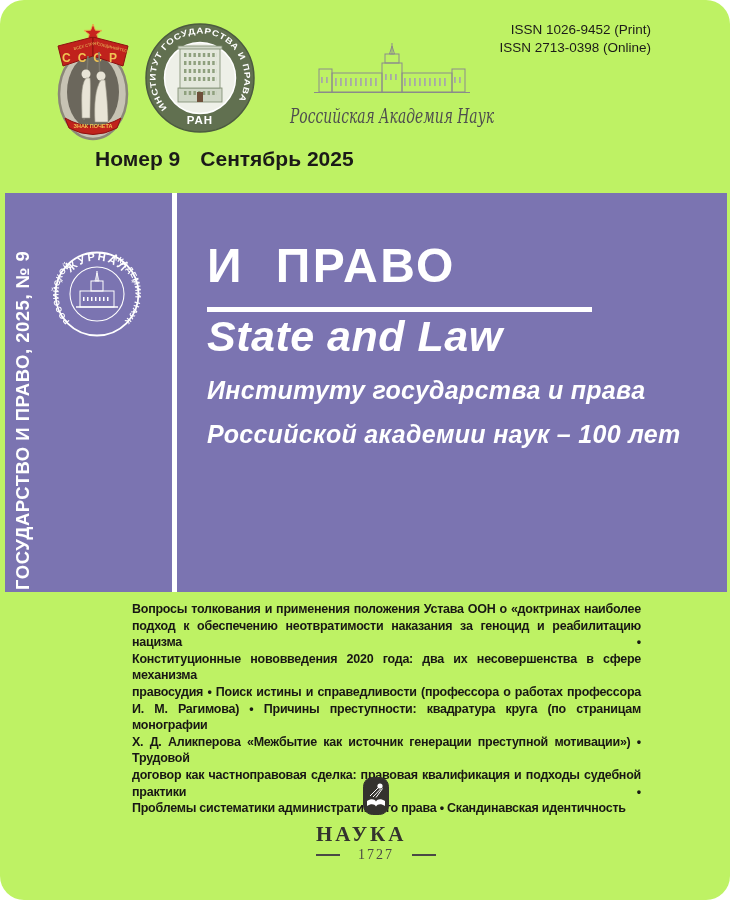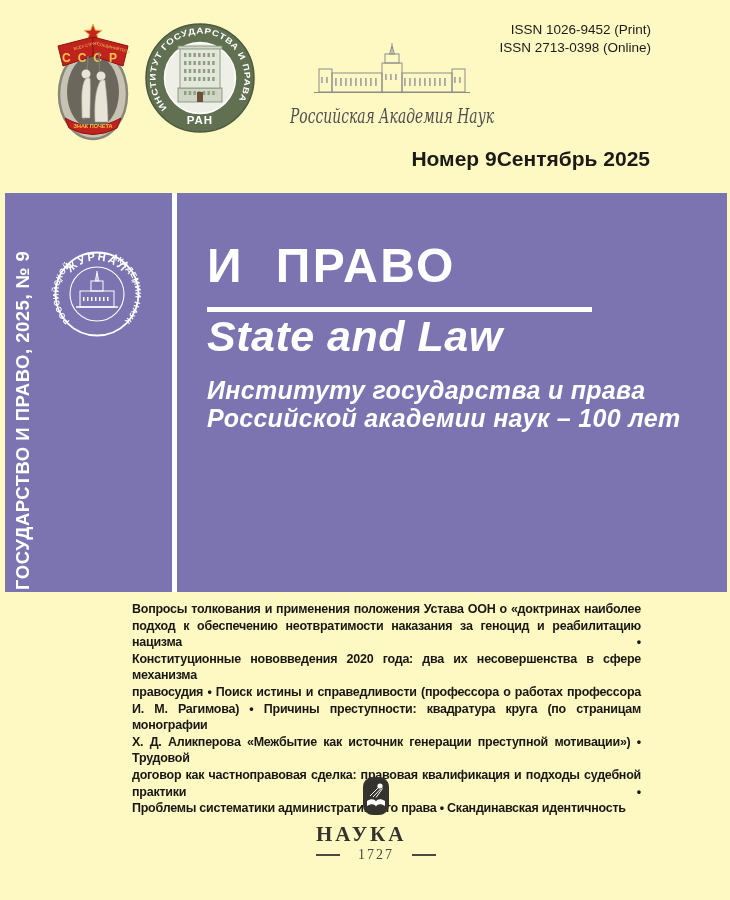--- a/index.html
+++ b/index.html
@@ -1,30 +1,30 @@
 <!DOCTYPE html>
 <html><head>
 <meta charset="utf-8">
 <style>
   html,body{margin:0;padding:0;background:#fff;}
-  .page{position:relative;width:730px;height:900px;background:#fef9c3;overflow:hidden;
-        font-family:"Liberation Sans",sans-serif;color:#1c1b19;}
+  .page{position:relative;width:730px;height:900px;background:#bef264;overflow:hidden;
+        font-family:"Liberation Sans",sans-serif;color:#1c1b19;border-radius:24px;}
 
   
   .issn{position:absolute;top:21px;right:79px;text-align:right;
         font-size:13.5px;line-height:18px;color:#1c1b19;}
 
   
   .order-badge{position:absolute;left:52px;top:20px;}
   .igp-emblem{position:absolute;left:144px;top:22px;}
   .ras-logo{position:absolute;left:286px;top:40px;}
 
   
   .issue-row{position:absolute;left:95px;right:80px;top:147px;display:flex;
-             justify-content:flex-end;font-weight:bold;font-size:21px;color:#1b1a18;}
+             justify-content:flex-start;font-weight:bold;font-size:21px;color:#1b1a18;gap:20px;}
 
   
   .cover{position:absolute;left:5px;top:193px;width:722px;height:399px;background:#7b74b1;}
   .spine{position:absolute;left:7px;top:397px;transform:rotate(-90deg);transform-origin:0 0;
          white-space:nowrap;color:#fff;font-weight:bold;font-size:18.5px;letter-spacing:0.5px;}
   .stamp{position:absolute;left:45px;top:54px;}
   .divider{position:absolute;left:167px;top:0;width:5px;height:100%;background:#ffffff;}
   .content{position:absolute;left:172px;top:0;right:0;bottom:0;padding:46px 0 0 30px;color:#fff;}
   .title{font-size:48px;line-height:54px;font-weight:bold;letter-spacing:2.5px;white-space:pre;}
   .rule{width:385px;height:5px;background:#fff;margin-top:14px;}
@@ -165,21 +165,21 @@
       </g>
     </svg>
 
     <div class="divider"></div>
 
     <div class="content">
       <div class="title">И  ПРАВО</div>
       <div class="rule"></div>
       <div class="title-en">State and Law</div>
       <div class="subtitle">Институту государства и права</div>
-      <div class="subtitle" style="margin-top:0;">Российской академии наук – 100 лет</div>
+      <div class="subtitle" style="margin-top:16px;">Российской академии наук – 100 лет</div>
     </div>
   </div>
 
   <div class="toc">
     <div class="toc-line">Вопросы толкования и применения положения Устава ООН о «доктринах наиболее</div>
     <div class="toc-line">подход к обеспечению неотвратимости наказания за геноцид и реабилитацию нацизма •</div>
     <div class="toc-line">Конституционные нововведения 2020 года: два их несовершенства в сфере механизма</div>
     <div class="toc-line">правосудия • Поиск истины и справедливости (профессора о работах профессора</div>
     <div class="toc-line">И. М. Рагимова) • Причины преступности: квадратура круга (по страницам монографии</div>
     <div class="toc-line">Х. Д. Аликперова «Межбытие как источник генерации преступной мотивации») • Трудовой</div>

